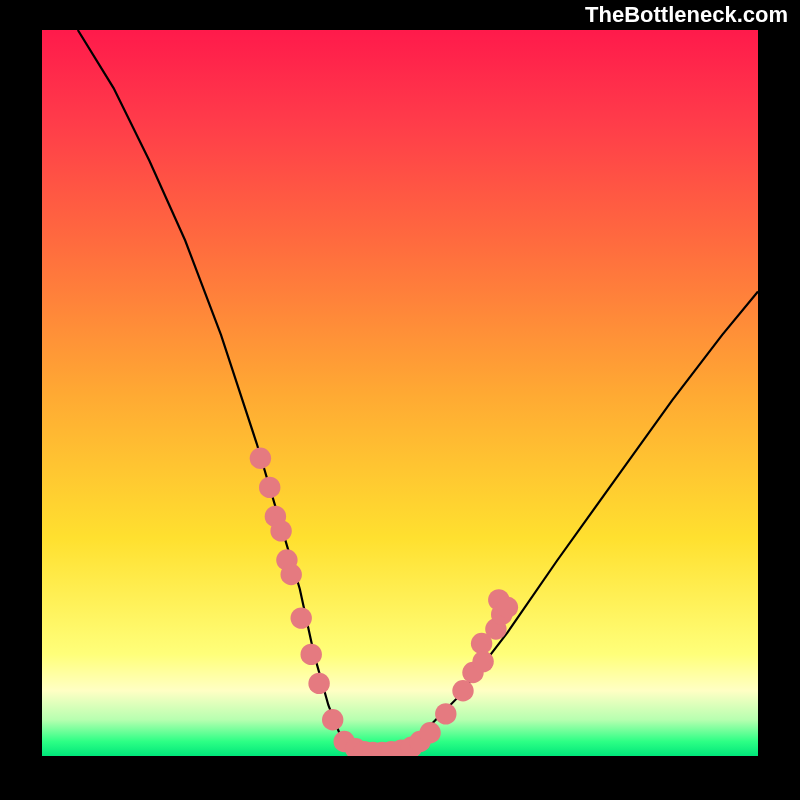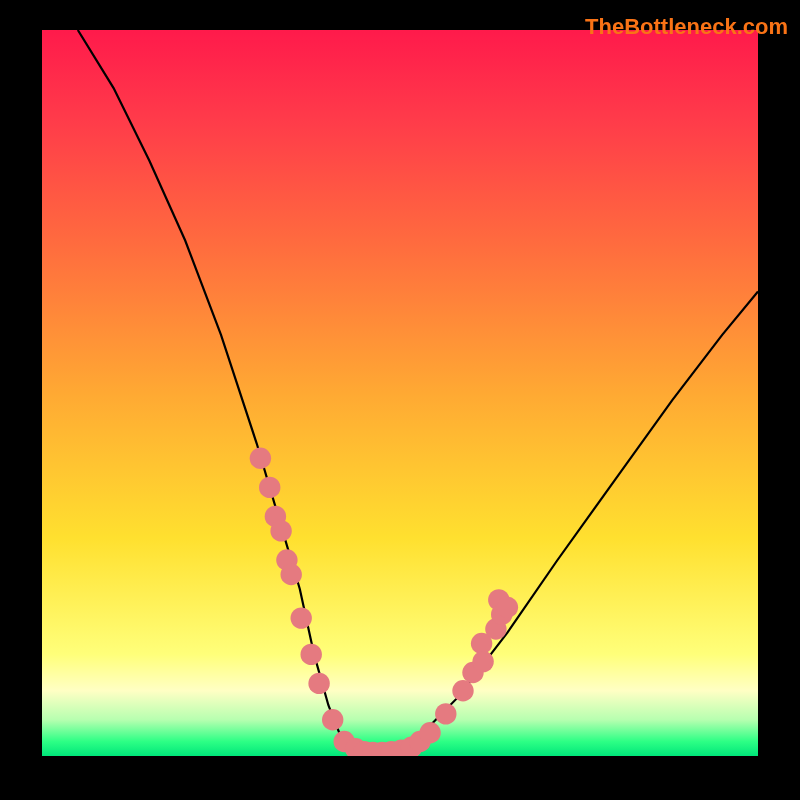--- a/index.html
+++ b/index.html
@@ -16,24 +16,23 @@
     height: 800px;
     background: #000000;
   }
   .watermark {
     position: absolute;
     top: 2px;
     right: 12px;
     font-family: Arial, Helvetica, sans-serif;
     font-size: 22px;
     font-weight: bold;
-    color: #f97316;
+    color: #ffffff;
     letter-spacing: 0;
     z-index: 20;
-    margin-top: 12px;
   }
   .plot-box {
     position: absolute;
     left: 42px;
     top: 30px;
     width: 716px;
     height: 726px;
     overflow: hidden;
   }
   .gradient {

